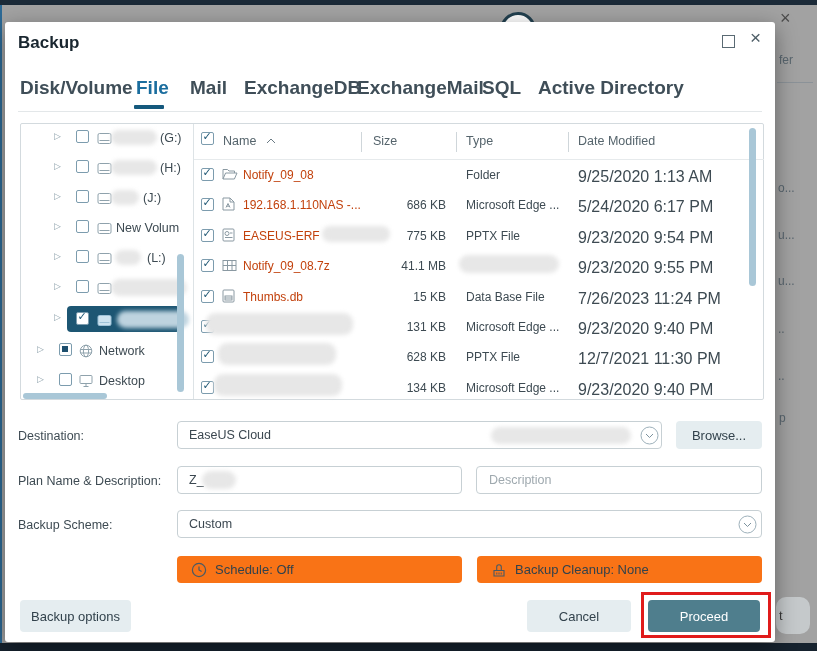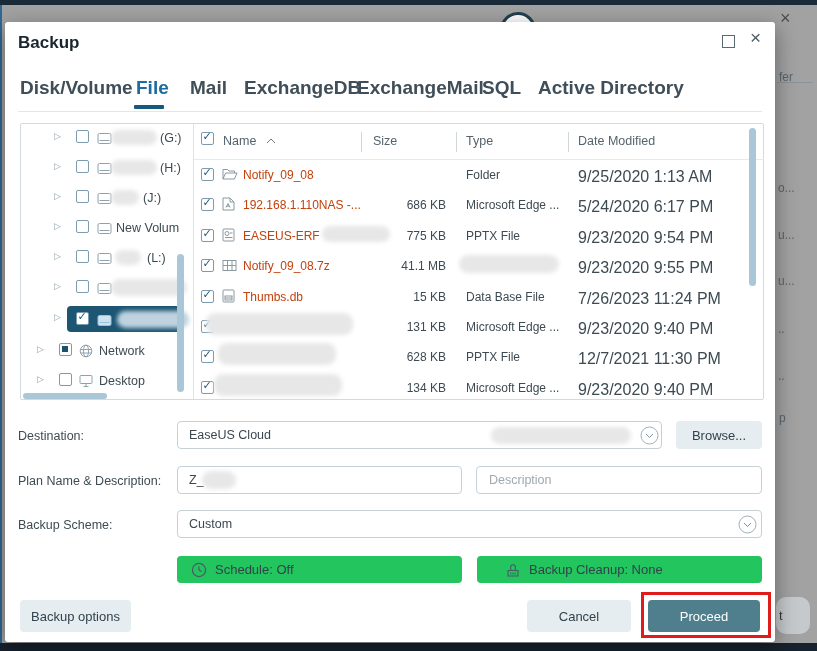--- a/index.html
+++ b/index.html
@@ -57,39 +57,39 @@
   .fname{position:absolute;left:49px;top:7px;font-size:12px;color:#c2410c;white-space:nowrap;}
   .fsize{position:absolute;left:150px;top:7px;width:102px;text-align:right;font-size:12px;color:#3d4a52;}
   .ftype{position:absolute;left:272px;top:7px;font-size:12px;color:#3d4a52;white-space:nowrap;}
   .fdate{position:absolute;left:384px;top:7px;font-size:16px;color:#3d4a52;white-space:nowrap;}
   
   .flabel{left:13px;font-size:12.5px;color:#3e4b53;}
   .field{border:1px solid #c7d0d4;border-radius:4px;background:#fff;box-sizing:border-box;}
   .fieldtext{position:absolute;left:11px;top:6px;font-size:12.5px;color:#3b4750;}
   .litebtn{background:#e5edf0;border-radius:4px;font-size:13px;color:#32424c;
            display:flex;align-items:center;justify-content:center;box-sizing:border-box;}
-  .icobtn{background:#22c55e;border-radius:4px;display:flex;align-items:center;box-sizing:border-box;
+  .icobtn{background:#f97316;border-radius:4px;display:flex;align-items:center;box-sizing:border-box;
           font-size:13px;color:#32424c;}
   input.ghost{border:none;outline:none;background:transparent;font-family:inherit;font-size:12.5px;color:#3b4750;
               position:absolute;left:10px;top:5px;width:260px;}
   input.ghost::placeholder{color:#9fa9af;}
   #proceed{background:#4f7e8d;color:#ffffff;}
   #annotation{left:641px;top:592px;width:130px;height:46px;border:3px solid #e01b1b;box-sizing:border-box;z-index:30;}
 </style>
 </head>
 <body>
 
 <div id="strip-top" class="abs strip"></div>
 <div id="strip-bottom" class="abs strip"></div>
 <div id="left-line" class="abs"></div>
 <div id="bg-logo" class="abs">
     <div class="bar"></div>
   </div>
 <div id="bg-close" class="abs frag">×</div>
-<span class="abs frag" style="left:779px;top:70px;">fer</span>
+<span class="abs frag" style="left:779px;top:53px;">fer</span>
 <div id="bg-divider" class="abs"></div>
 <span class="abs frag" style="left:778px;top:181px;">o...</span>
 <span class="abs frag" style="left:778px;top:228px;">u...</span>
 <span class="abs frag" style="left:778px;top:274px;">u...</span>
 <span class="abs frag" style="left:778px;top:322px;">..</span>
 <span class="abs frag" style="left:778px;top:369px;">..</span>
 <span class="abs frag" style="left:779px;top:411px;">p</span>
 <div id="bg-pill" class="abs">
     <span>t</span>
   </div>
@@ -340,21 +340,21 @@
 
   <div class="abs icobtn" style="left:172px;top:534px;width:285px;height:27px;padding-left:14px;">
     <span style="margin-right:8px;display:inline-flex;">
         <svg width="16" height="16">
           <circle cx="8" cy="8" r="6.6" fill="none" stroke="#4a5a64" stroke-width="1.2"></circle>
           <path d="M8 4.5 V8 L10.6 9.6" fill="none" stroke="#4a5a64" stroke-width="1.2"></path>
         </svg>
       </span>
     <span>Schedule: Off</span>
   </div>
-  <div class="abs icobtn" style="left:472px;top:534px;width:285px;height:27px;padding-left:28px;">
+  <div class="abs icobtn" style="left:472px;top:534px;width:285px;height:27px;padding-left:14px;">
     <span style="margin-right:8px;display:inline-flex;">
         <svg width="16" height="16">
           <path d="M3 8.5 H13 V14 H3 Z" fill="none" stroke="#4a5a64" stroke-width="1.1"></path>
           <path d="M5.7 8.5 V5 a2.3 2.3 0 0 1 4.6 0 V8.5" fill="none" stroke="#4a5a64" stroke-width="1.1"></path>
           <line x1="5.8" y1="10.5" x2="5.8" y2="12.5" stroke="#4a5a64"></line>
           <line x1="8" y1="10.5" x2="8" y2="12.5" stroke="#4a5a64"></line>
           <line x1="10.2" y1="10.5" x2="10.2" y2="12.5" stroke="#4a5a64"></line>
         </svg>
       </span>
     <span>Backup Cleanup: None</span>

